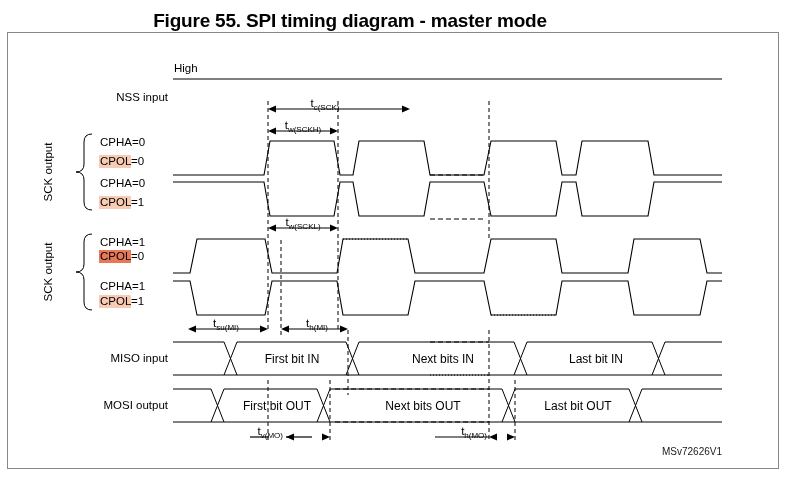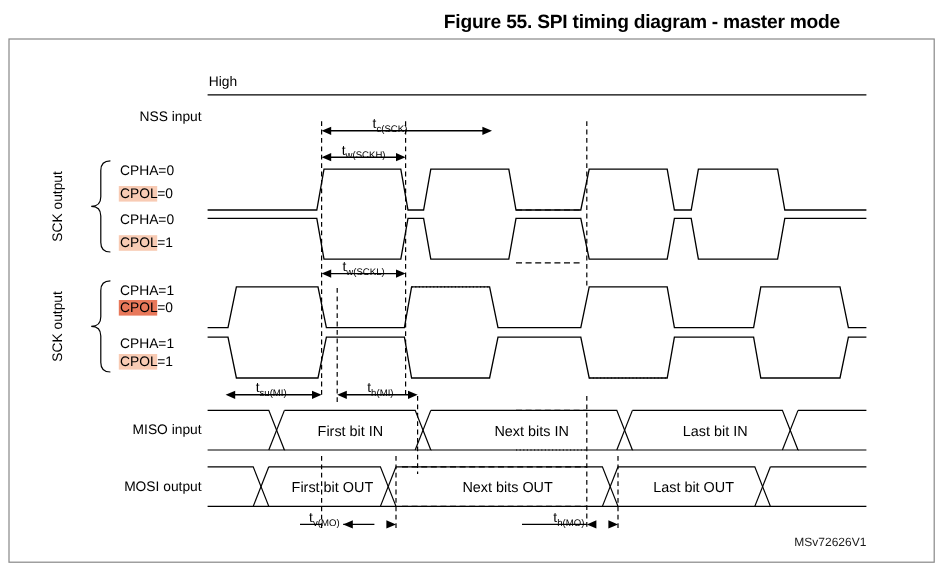--- a/index.html
+++ b/index.html
@@ -1,20 +1,20 @@
 <!DOCTYPE html>
 <html><head>
 <meta charset="utf-8">
 <style>
   html,body{margin:0;padding:0;background:#ffffff;}
   body{width:788px;height:478px;overflow:hidden;
        font-family:"Liberation Sans","DejaVu Sans",sans-serif;color:#000;}
   #root{position:relative;width:788px;height:478px;}
-  #fig-title{position:absolute;left:0;top:10px;width:700px;text-align:right;
-             font-size:16px;font-weight:bold;letter-spacing:-0.2px;}
+  #fig-title{position:absolute;left:0;top:10px;width:700px;text-align:center;
+             font-size:19px;font-weight:bold;letter-spacing:-0.2px;}
   #fig-frame{position:absolute;left:7px;top:32px;width:772px;height:437px;
              border:1.5px solid #888888;box-sizing:border-box;background:#fff;}
   svg{position:absolute;left:0;top:0;}
   .wf{fill:none;stroke:#000;stroke-width:1.1;}
   .wf-thin{fill:none;stroke:#000;stroke-width:1;}
   .guide{stroke:#000;stroke-width:1;stroke-dasharray:4 3;fill:none;}
   .dotline{stroke:#000;stroke-width:1;stroke-dasharray:1 2;fill:none;}
   .dashbus{fill:none;stroke:#000;stroke-width:1;stroke-dasharray:5 3;}
   .arw{stroke:#000;stroke-width:1.2;fill:none;}
   .lbl{font-family:"Liberation Sans","DejaVu Sans",sans-serif;font-size:11.5px;fill:#000;}

